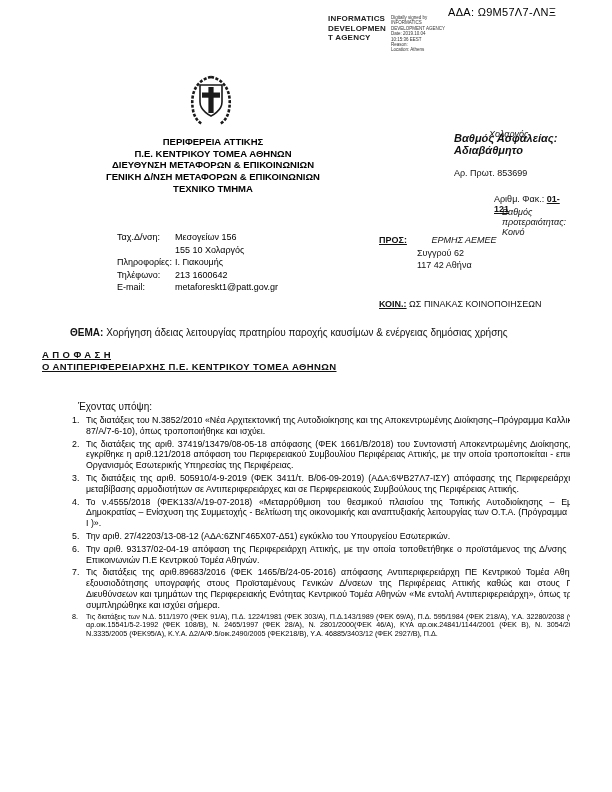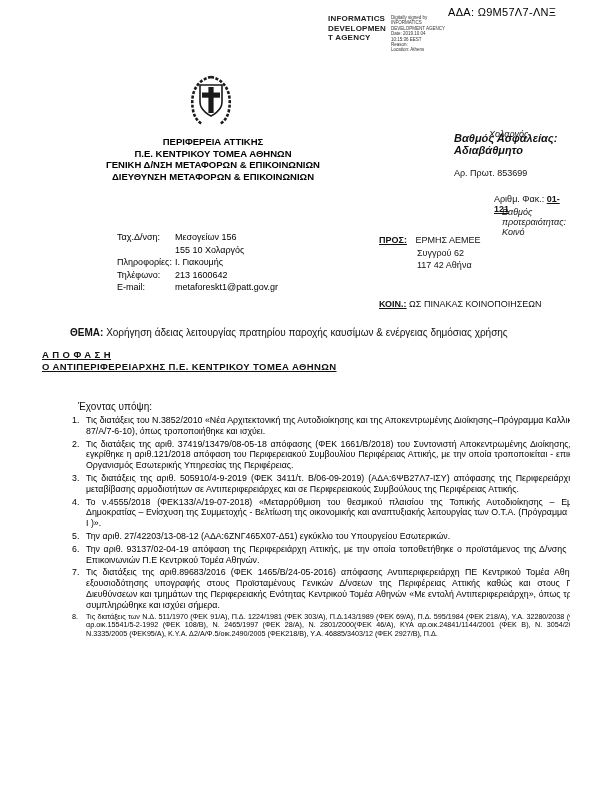--- a/index.html
+++ b/index.html
@@ -26,21 +26,21 @@
   .contact-row { display:flex; }
   .contact-label { width:58px; }
   .sec-label  { position:absolute; top:132px; left:412px; font-size:11px; font-style:italic;font-weight:bold; }
   .city       { position:absolute; top:129px; left:447px; font-size:9px; font-style:italic; }
   .protocol   { position:absolute; top:168px; left:412px; font-size:9px; }
   .folder     { position:absolute; top:194px; left:452px; font-size:9px; }
   .folder .val { font-weight:bold; text-decoration:underline; }
   .priority   { position:absolute; top:207px; left:412px; font-size:9px; font-style:italic;margin-left:48px; }
   .to-block { position:absolute; top:234px; left:337px; font-size:9px; line-height:12.6px; }
   .to-label { font-weight:bold; text-decoration:underline; }
-  .to-name { margin-left:6px; }
+  .to-name { margin-left:22px;font-style:italic; }
   .to-indent { margin-left:38px; }
   .cc-line { position:absolute; top:299px; left:337px; font-size:9px; }
   .cc-label { font-weight:bold; text-decoration:underline; }
   .subject { position:absolute; top:327px; left:28px; width:558px; font-size:10px; line-height:11px; }
   .subject .lbl { font-weight:bold; }
   .decision { position:absolute; top:349px; left:0; width:612px; text-align:left;
               font-weight:bold; font-size:9.5px; line-height:11.5px; }
   .decision div { text-decoration:underline; letter-spacing:0.4px; }
   .having { position:absolute; top:401px; left:36px; font-size:10px; }
   .items { position:absolute; top:415px; left:30px; width:554px; font-size:8.8px; line-height:10.8px; color:#000; }
@@ -79,22 +79,23 @@
       <path d="M25 3 C40 6 46 20 43 36 C42 42 39 47 34 50" fill="none" stroke="#1a1a1a" stroke-width="2.6" stroke-dasharray="3 1.6"></path>
       <path d="M14 11 h22 v17 c0 9 -11 14 -11 14 c0 0 -11 -5 -11 -14 z" fill="#ffffff" stroke="#1a1a1a" stroke-width="1.6"></path>
       <rect x="22.4" y="13" width="5.2" height="26" fill="#1a1a1a"></rect>
       <rect x="16" y="18.5" width="18" height="5.2" fill="#1a1a1a"></rect>
     </svg>
   </div>
 
   <div class="org-block">
     <div>ΠΕΡΙΦΕΡΕΙΑ ΑΤΤΙΚΗΣ</div>
     <div>Π.Ε. ΚΕΝΤΡΙΚΟΥ ΤΟΜΕΑ ΑΘΗΝΩΝ</div>
+    <div>ΔΙΕΥΘΥΝΣΗ ΜΕΤΑΦΟΡΩΝ &amp; ΕΠΙΚΟΙΝΩΝΙΩΝ</div>
     <div>ΓΕΝΙΚΗ Δ/ΝΣΗ ΜΕΤΑΦΟΡΩΝ &amp; ΕΠΙΚΟΙΝΩΝΙΩΝ</div>
-    <div>ΔΙΕΥΘΥΝΣΗ ΜΕΤΑΦΟΡΩΝ &amp; ΕΠΙΚΟΙΝΩΝΙΩΝ</div>
+    <div>ΤΕΧΝΙΚΟ ΤΜΗΜΑ</div>
   </div>
 
   <div class="contact">
     <div class="contact-row">
       <span class="contact-label">Ταχ.Δ/νση:</span>
       <span>Μεσογείων 156</span>
     </div>
     <div class="contact-row">
       <span class="contact-label"></span>
       <span>155 10 Χολαργός</span>

